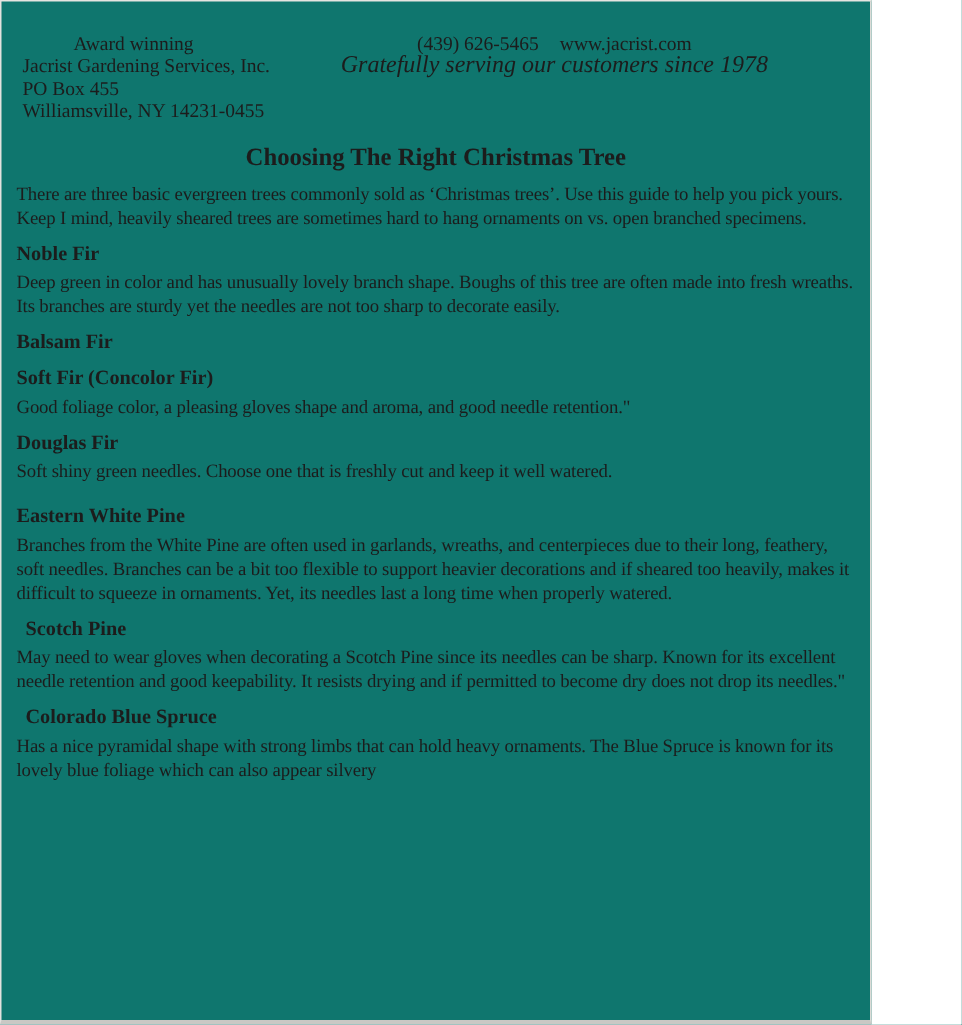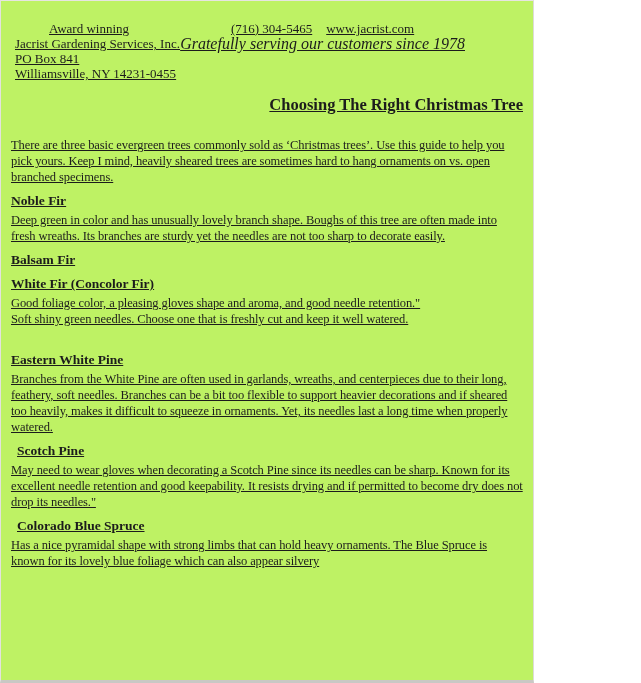--- a/index.html
+++ b/index.html
@@ -2,32 +2,31 @@
 <html><head>
 <meta charset="utf-8">
 <style>
   html, body {
     margin: 0;
     padding: 0;
     background: #ffffff;
   }
   .page {
     position: relative;
-    width: 534px;
+    width: 581px;
     height: 683px;
     box-sizing: border-box;
-    background: #bef264;
+    background: #0f766e;
     border-left: 1px solid #e3e2de;
     border-right: 1px solid #dcdbd7;
     border-top: 1px solid #e6e5e1;
     border-bottom: 3px solid #c9c8c4;
     color: #1c1c1c;
     font-family: "Liberation Serif", "DejaVu Serif", serif;
     overflow: hidden;
-    text-decoration: underline;
   }
   .content {
     padding: 20px 10px 0 10px;
   }
   
   .letterhead {
     display: flex;
     justify-content: space-between;
     align-items: flex-start;
     padding-left: 4px;
@@ -55,25 +54,25 @@
   }
   .lh-contact .phone {
     margin-right: 14px;
   }
   .lh-serving {
     font-style: italic;
     font-size: 16px;
   }
   
   .article-title {
-    text-align: right;
+    text-align: center;
     font-size: 16.5px;
     font-weight: bold;
     line-height: 21px;
-    margin: 13px 0 22px 0;
+    margin: 13px 0 6px 0;
   }
   .intro {
     font-size: 12.5px;
     line-height: 16px;
     letter-spacing: -0.1px;
     margin: 0 0 2px 0;
   }
   .tree-section h2 {
     font-size: 13.5px;
     font-weight: bold;
@@ -83,64 +82,65 @@
   .tree-section h2.indent {
     padding-left: 6px;
   }
   .tree-section p {
     font-size: 12.5px;
     line-height: 16px;
     letter-spacing: -0.1px;
     margin: 0;
   }
   .tree-section.gap-above h2 {
-    margin-top: 24px;
+    margin-top: 13px;
   }
 </style>
 </head>
 <body>
 
 <div class="page">
   <div class="content">
 
     <div class="letterhead">
       <div class="lh-left">
         <div class="lh-award">Award winning</div>
         <div>Jacrist Gardening Services, Inc.</div>
-        <div>PO Box 841</div>
+        <div>PO Box 455</div>
         <div>Williamsville, NY 14231-0455</div>
       </div>
       <div class="lh-right">
         <div class="lh-contact">
-          <span class="phone">(716) 304-5465</span><span>www.jacrist.com</span>
+          <span class="phone">(439) 626-5465</span><span>www.jacrist.com</span>
         </div>
         <div class="lh-serving">Gratefully serving our customers since 1978</div>
       </div>
     </div>
 
     <h1 class="article-title">Choosing The Right Christmas Tree</h1>
 
     <p class="intro">There are three basic evergreen trees commonly sold as ‘Christmas trees’. Use this guide to help you pick yours. Keep I mind, heavily sheared trees are sometimes hard to hang ornaments on vs. open branched specimens.</p>
 
 
     <div class="tree-section">
       <h2>Noble Fir</h2>
       <p>Deep green in color and has unusually lovely branch shape. Boughs of this tree are often made into fresh wreaths. Its branches are sturdy yet the needles are not too sharp to decorate easily.</p>
     </div>
 
     <div class="tree-section">
       <h2>Balsam Fir</h2>
     </div>
 
     <div class="tree-section">
-      <h2>White Fir (Concolor Fir)</h2>
+      <h2>Soft Fir (Concolor Fir)</h2>
       <p>Good foliage color, a pleasing gloves shape and aroma, and good needle retention."</p>
     </div>
 
     <div class="tree-section">
+      <h2>Douglas Fir</h2>
       <p>Soft shiny green needles. Choose one that is freshly cut and keep it well watered.</p>
     </div>
 
     <div class="tree-section gap-above">
       <h2>Eastern White Pine</h2>
       <p>Branches from the White Pine are often used in garlands, wreaths, and centerpieces due to their long, feathery, soft needles. Branches can be a bit too flexible to support heavier decorations and if sheared too heavily, makes it difficult to squeeze in ornaments. Yet, its needles last a long time when properly watered.</p>
     </div>
 
     <div class="tree-section">
       <h2 class="indent">Scotch Pine</h2>

